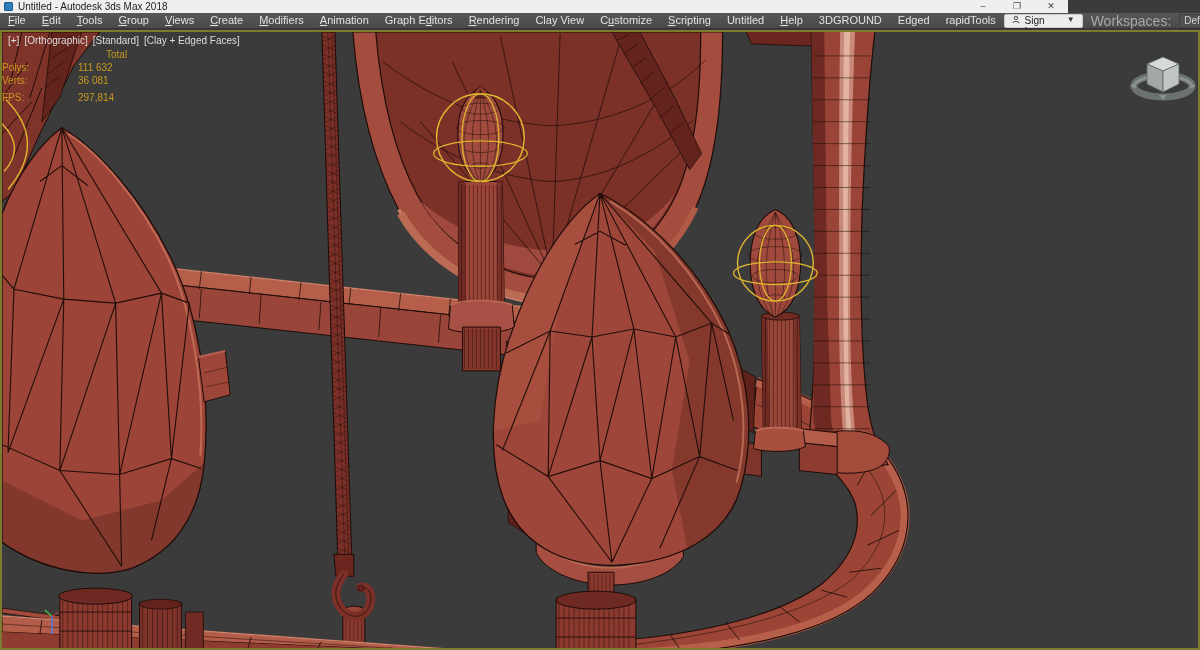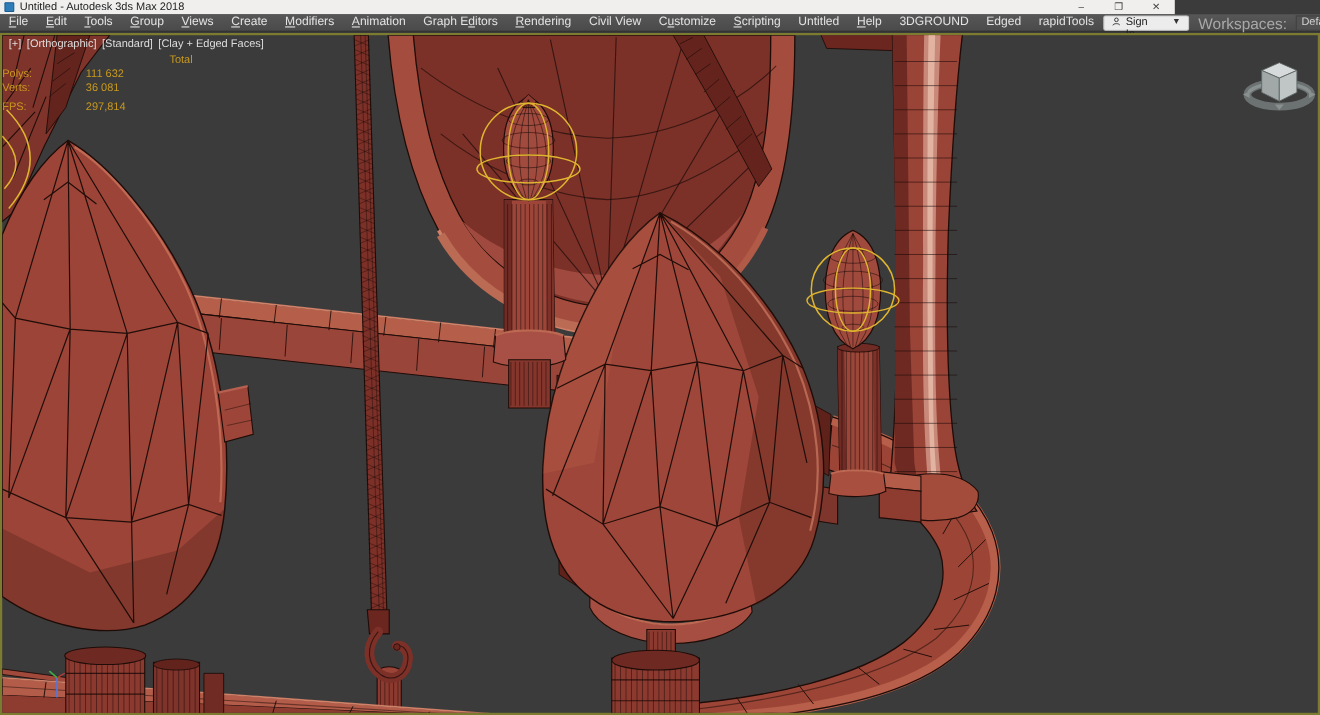--- a/index.html
+++ b/index.html
@@ -40,21 +40,21 @@
               background:#3b3b3b; border:2px solid #7c7c31; }
   .scene-svg { position:absolute; left:0; top:0; width:100%; height:100%; }
   .vp-label { position:absolute; left:6px; top:3px; display:flex; gap:5px;
               font-size:10px; color:#dedede; }
   .vp-label span { cursor:default; }
   .stats { position:absolute; left:0; top:16px; font-size:10px; color:#c8991d;
            pointer-events:none; }
   .stats .srow { display:flex; height:13px; line-height:13px; }
   .stats .sl { width:74px; }
   .stats .sv { padding-left:2px; }
-  .stats .shead { padding-left:104px; height:13px; line-height:13px;margin-left:48px; }
+  .stats .shead { padding-left:104px; height:13px; line-height:13px; }
   .stats .gap { height:4px; }
   .viewcube { position:absolute; left:1126px; top:10px; width:72px; height:64px; }
 </style>
 </head>
 <body>
 
 <div class="titlebar">
   <div class="app-icon"></div>
   <div class="win-title">Untitled - Autodesk 3ds Max 2018</div>
   <div class="win-controls">
@@ -69,21 +69,21 @@
       <div class="menu-item"><u>F</u>ile</div>
       <div class="menu-item"><u>E</u>dit</div>
       <div class="menu-item"><u>T</u>ools</div>
       <div class="menu-item"><u>G</u>roup</div>
       <div class="menu-item"><u>V</u>iews</div>
       <div class="menu-item"><u>C</u>reate</div>
       <div class="menu-item"><u>M</u>odifiers</div>
       <div class="menu-item"><u>A</u>nimation</div>
       <div class="menu-item">Graph E<u>d</u>itors</div>
       <div class="menu-item"><u>R</u>endering</div>
-      <div class="menu-item">Civil View</div>
+      <div class="menu-item">Clay View</div>
       <div class="menu-item">C<u>u</u>stomize</div>
       <div class="menu-item"><u>S</u>cripting</div>
       <div class="menu-item">Untitled</div>
       <div class="menu-item"><u>H</u>elp</div>
       <div class="menu-item">3DGROUND</div>
       <div class="menu-item">Edged</div>
       <div class="menu-item">rapidTools</div>
     </div>
   <div class="mb-right">
     <div class="signin">

